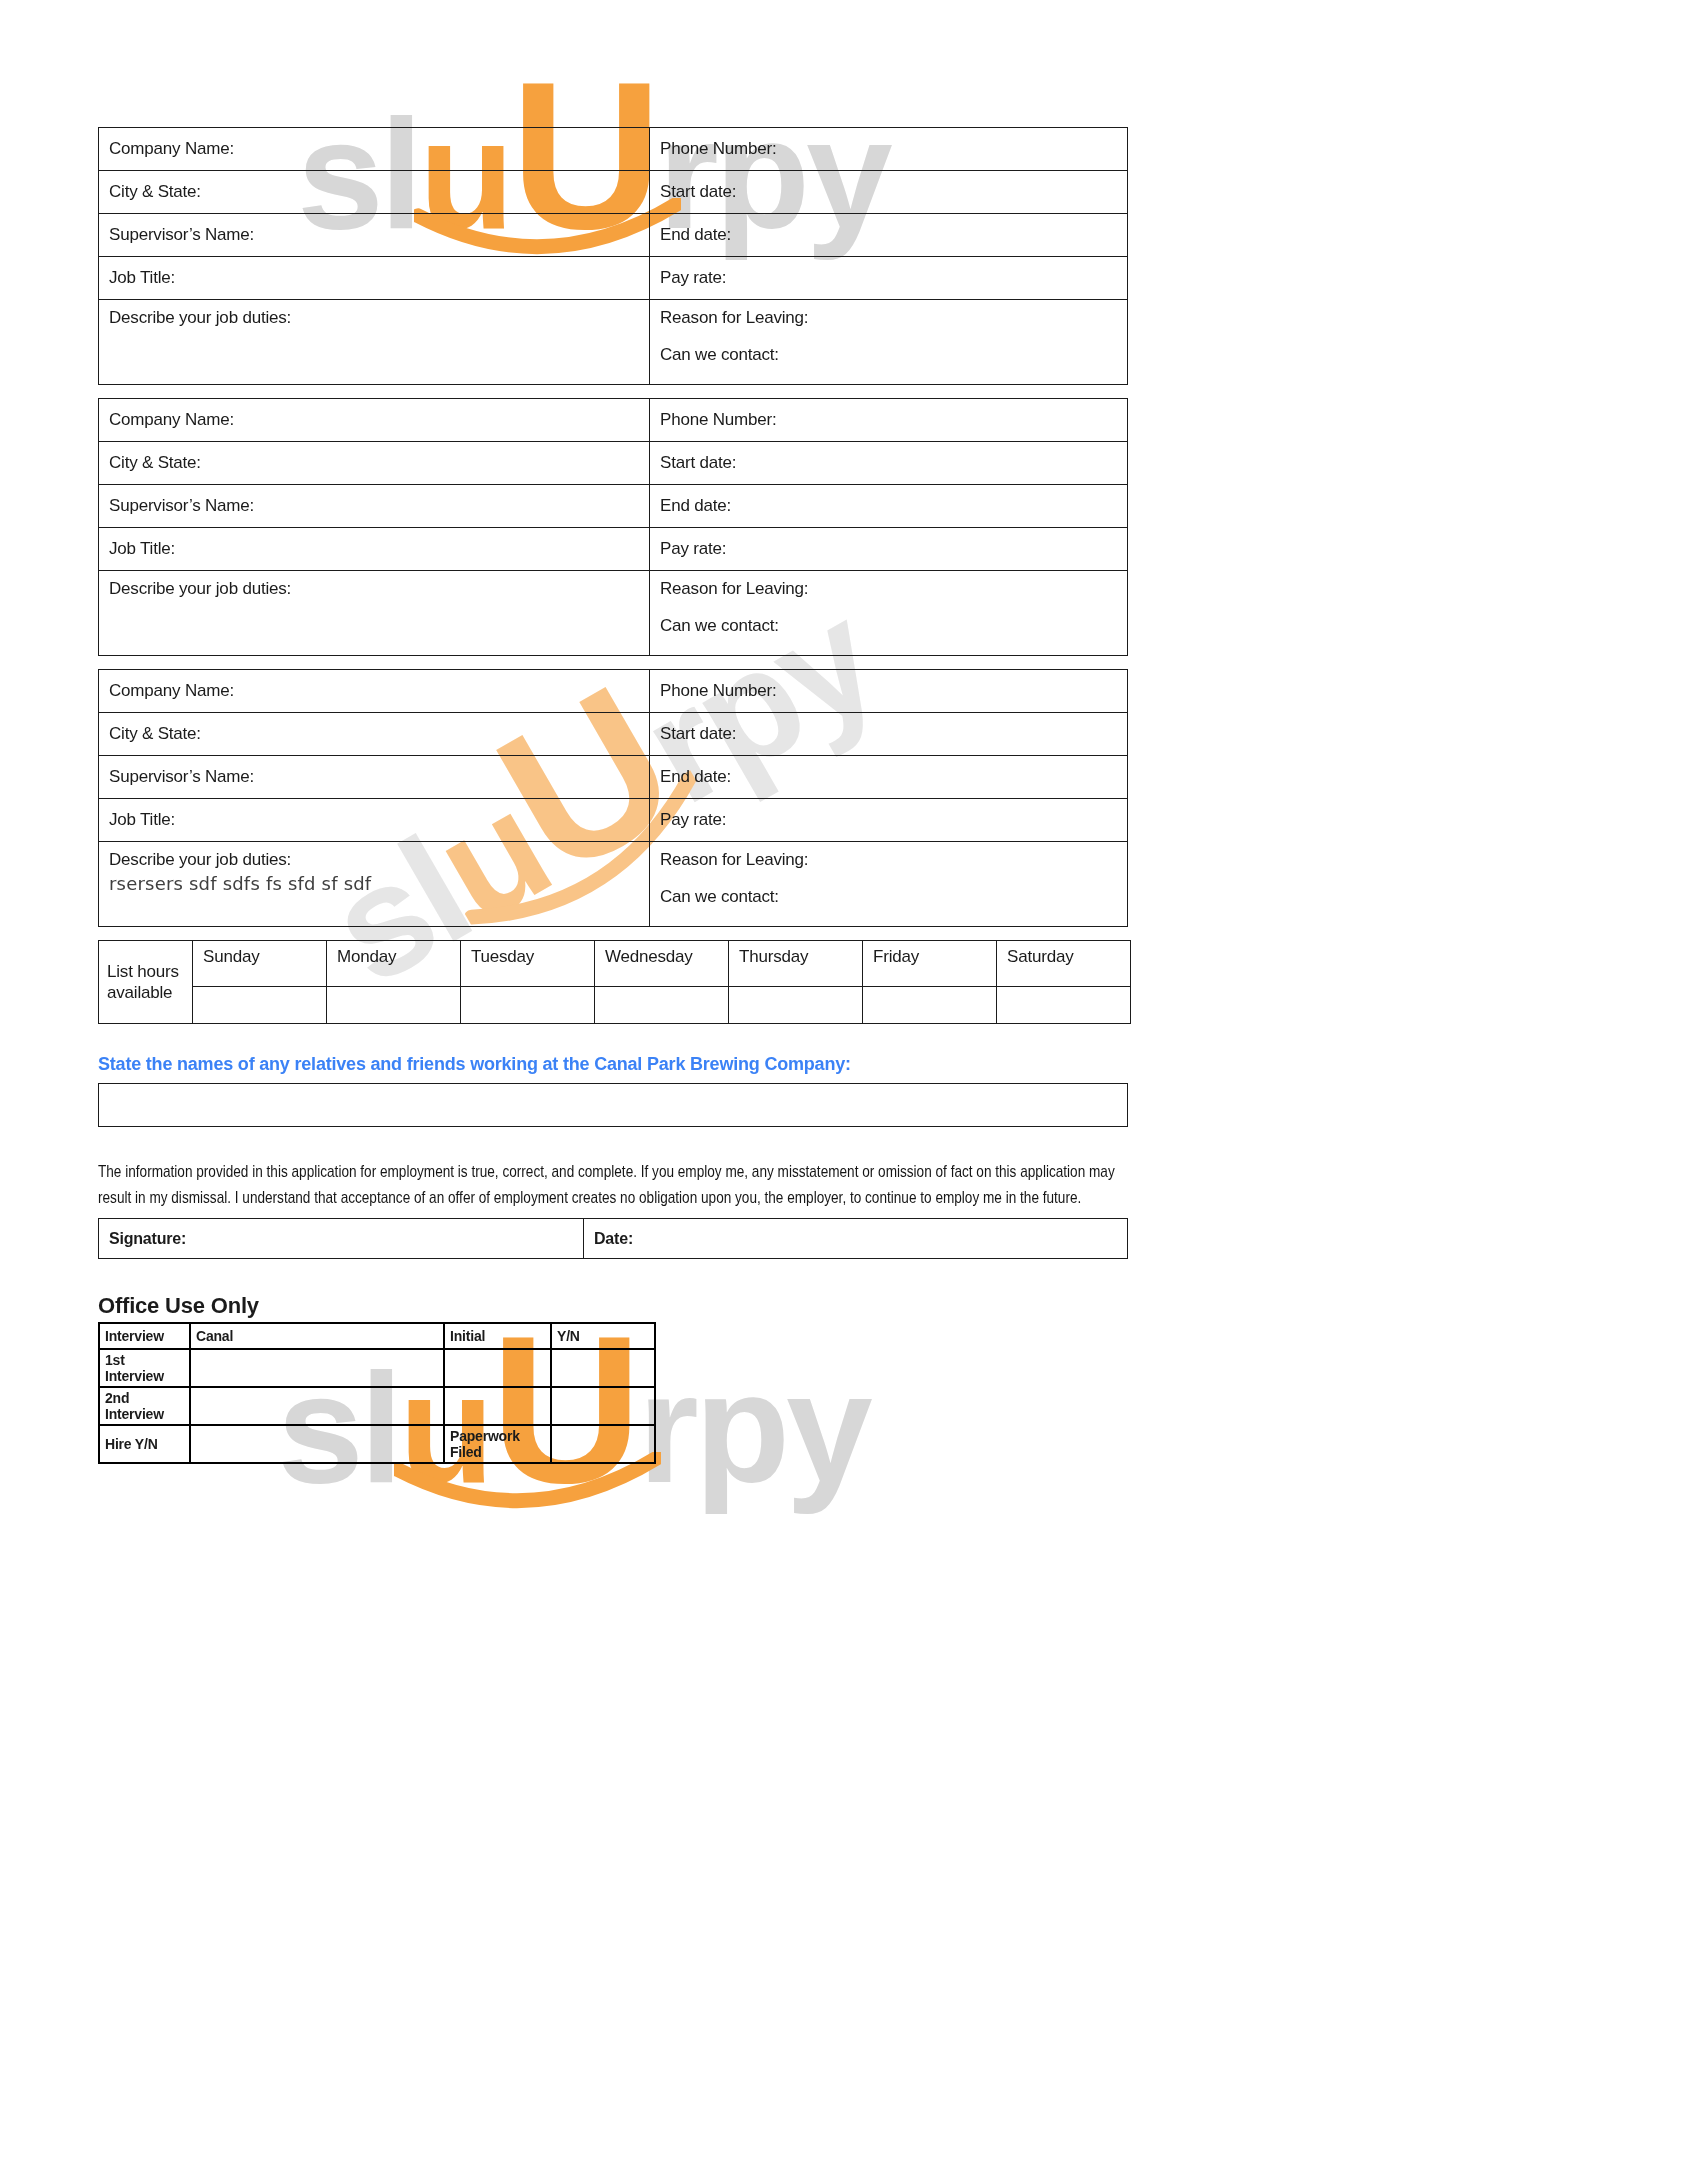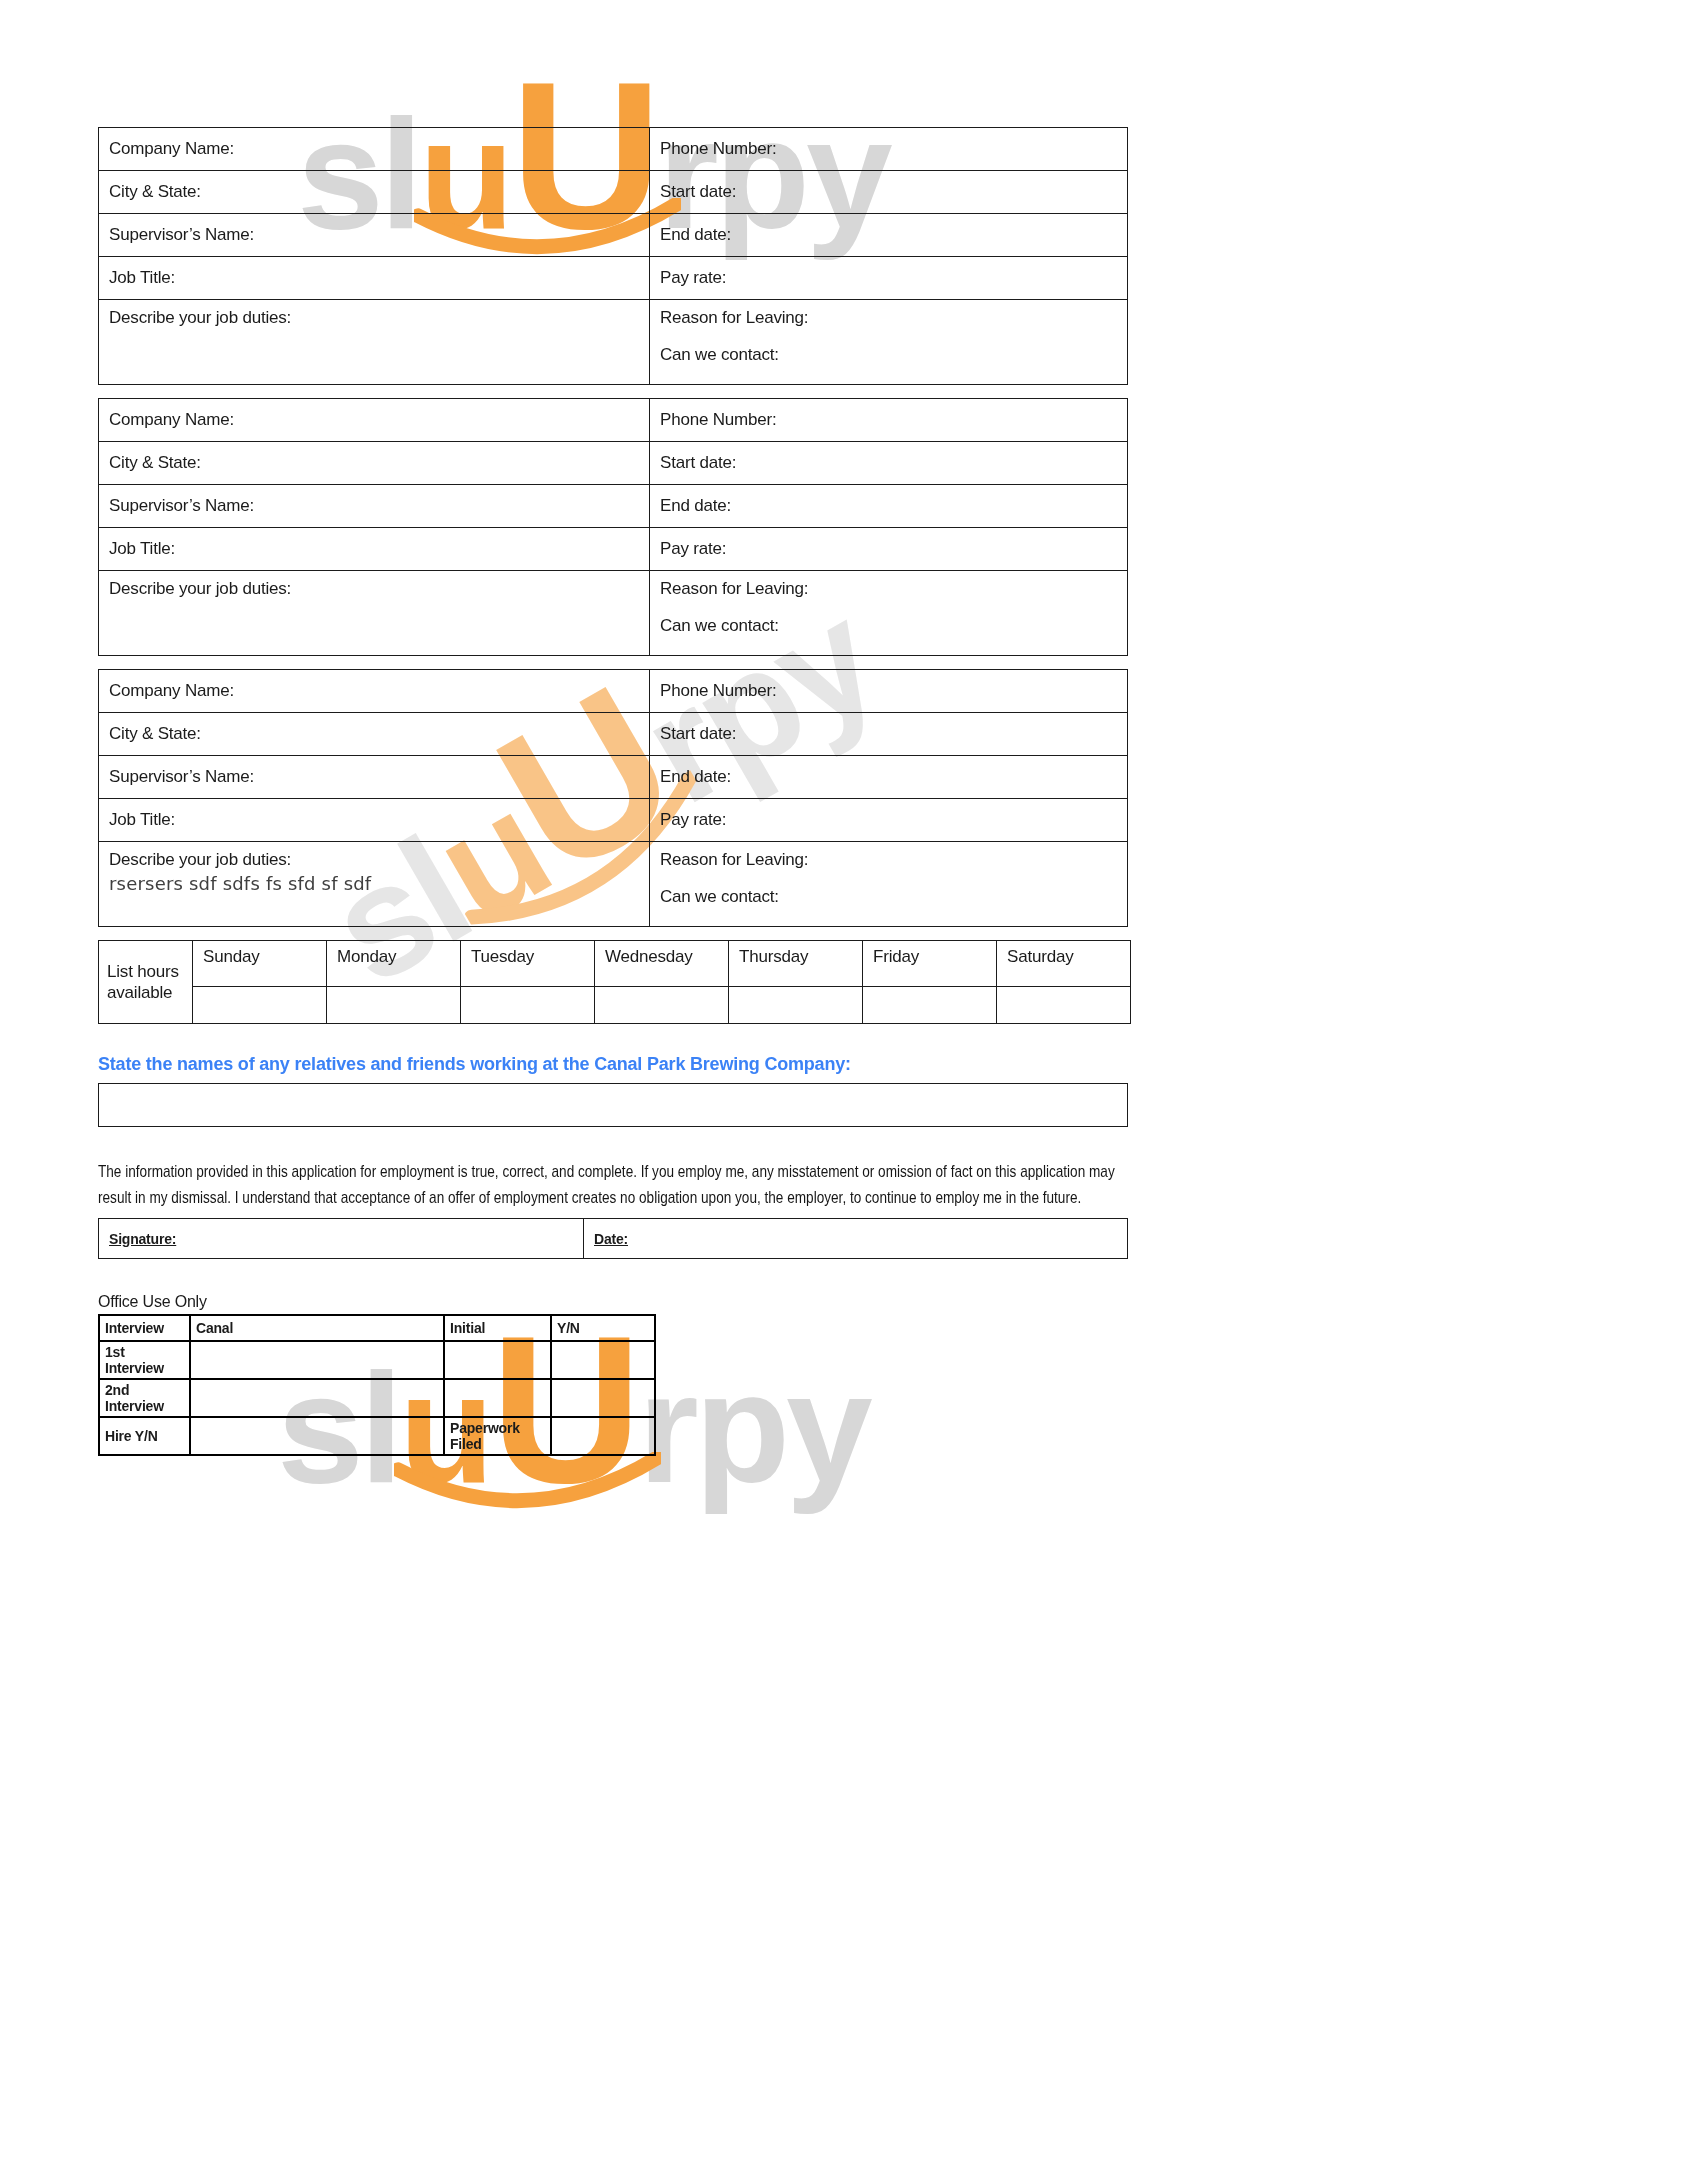--- a/index.html
+++ b/index.html
@@ -52,24 +52,24 @@
   .relatives-heading { margin-top:30px; font-size:18px; font-weight:700; color:#3b82f6; letter-spacing:-0.2px; }
   .relatives-box { margin-top:8px; height:44px; border:1px solid #1b1b1b; background:transparent; }
 
   .declaration {
     margin-top:32px; width:1287px; transform:scaleX(0.8); transform-origin:left top;
     font-size:17px; line-height:1.5; color:#161616;
   }
 
   .sig { margin-top:8px; }
   .sig tr { height:40px; }
-  .sig td { font-weight:700; font-size:14px;text-decoration:underline; }
+  .sig td { font-weight:700; font-size:16px; }
   .sig td.s { width:485px; }
 
-  .office-heading { margin-top:34px; font-size:16px; font-weight:400; letter-spacing:-0.2px; }
+  .office-heading { margin-top:34px; font-size:22px; font-weight:700; letter-spacing:-0.2px; }
   .office { margin-top:3px; width:556px; }
   .office td { border:2px solid #000; font-size:14px; font-weight:700; padding:2px 5px; letter-spacing:-0.2px; }
   .office tr { height:26px; }
   .office td.c1 { width:91px; }
   .office td.c2 { width:254px; }
   .office td.c3 { width:107px;margin-left:24px; }
   .office td.c4 { width:104px; }
 </style>
 </head>
 <body>

